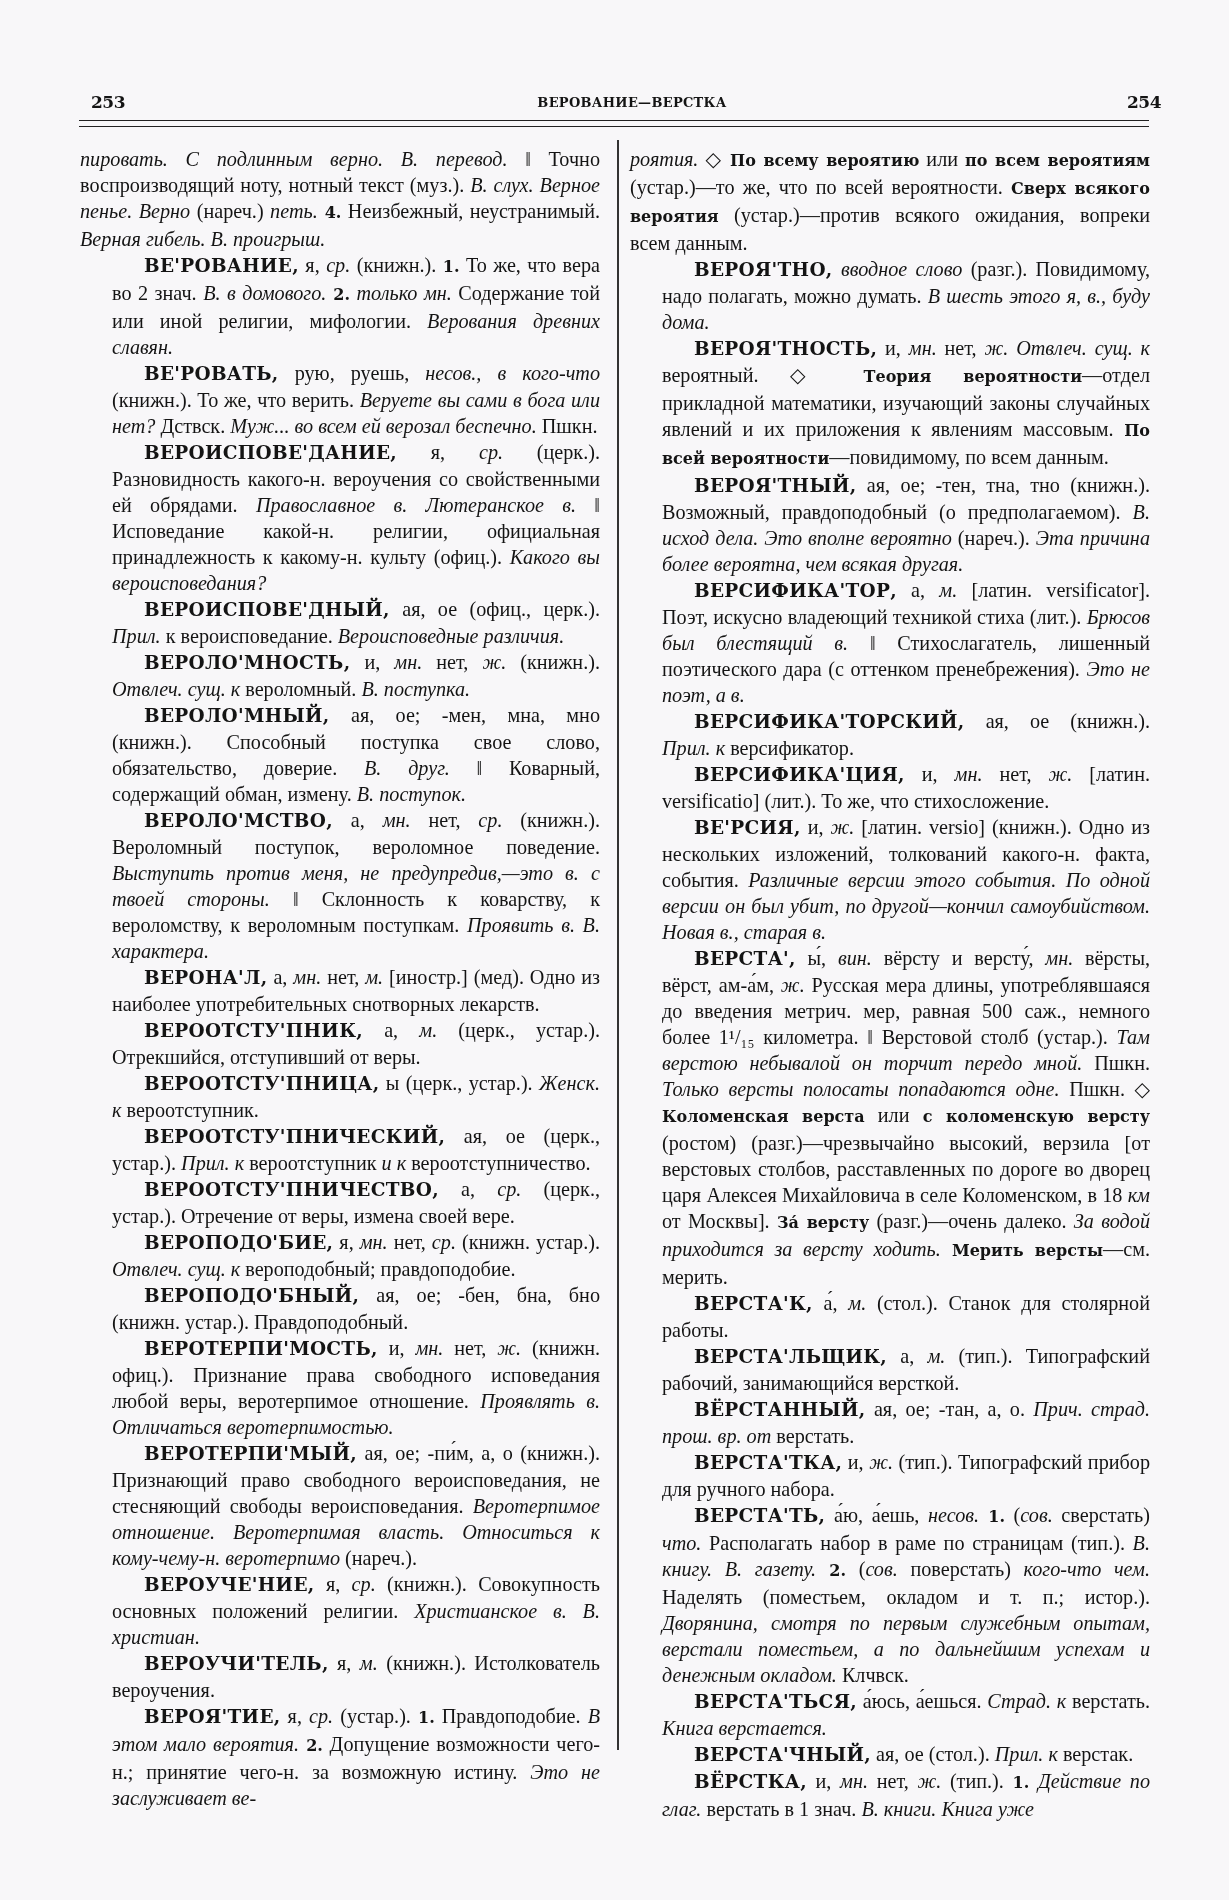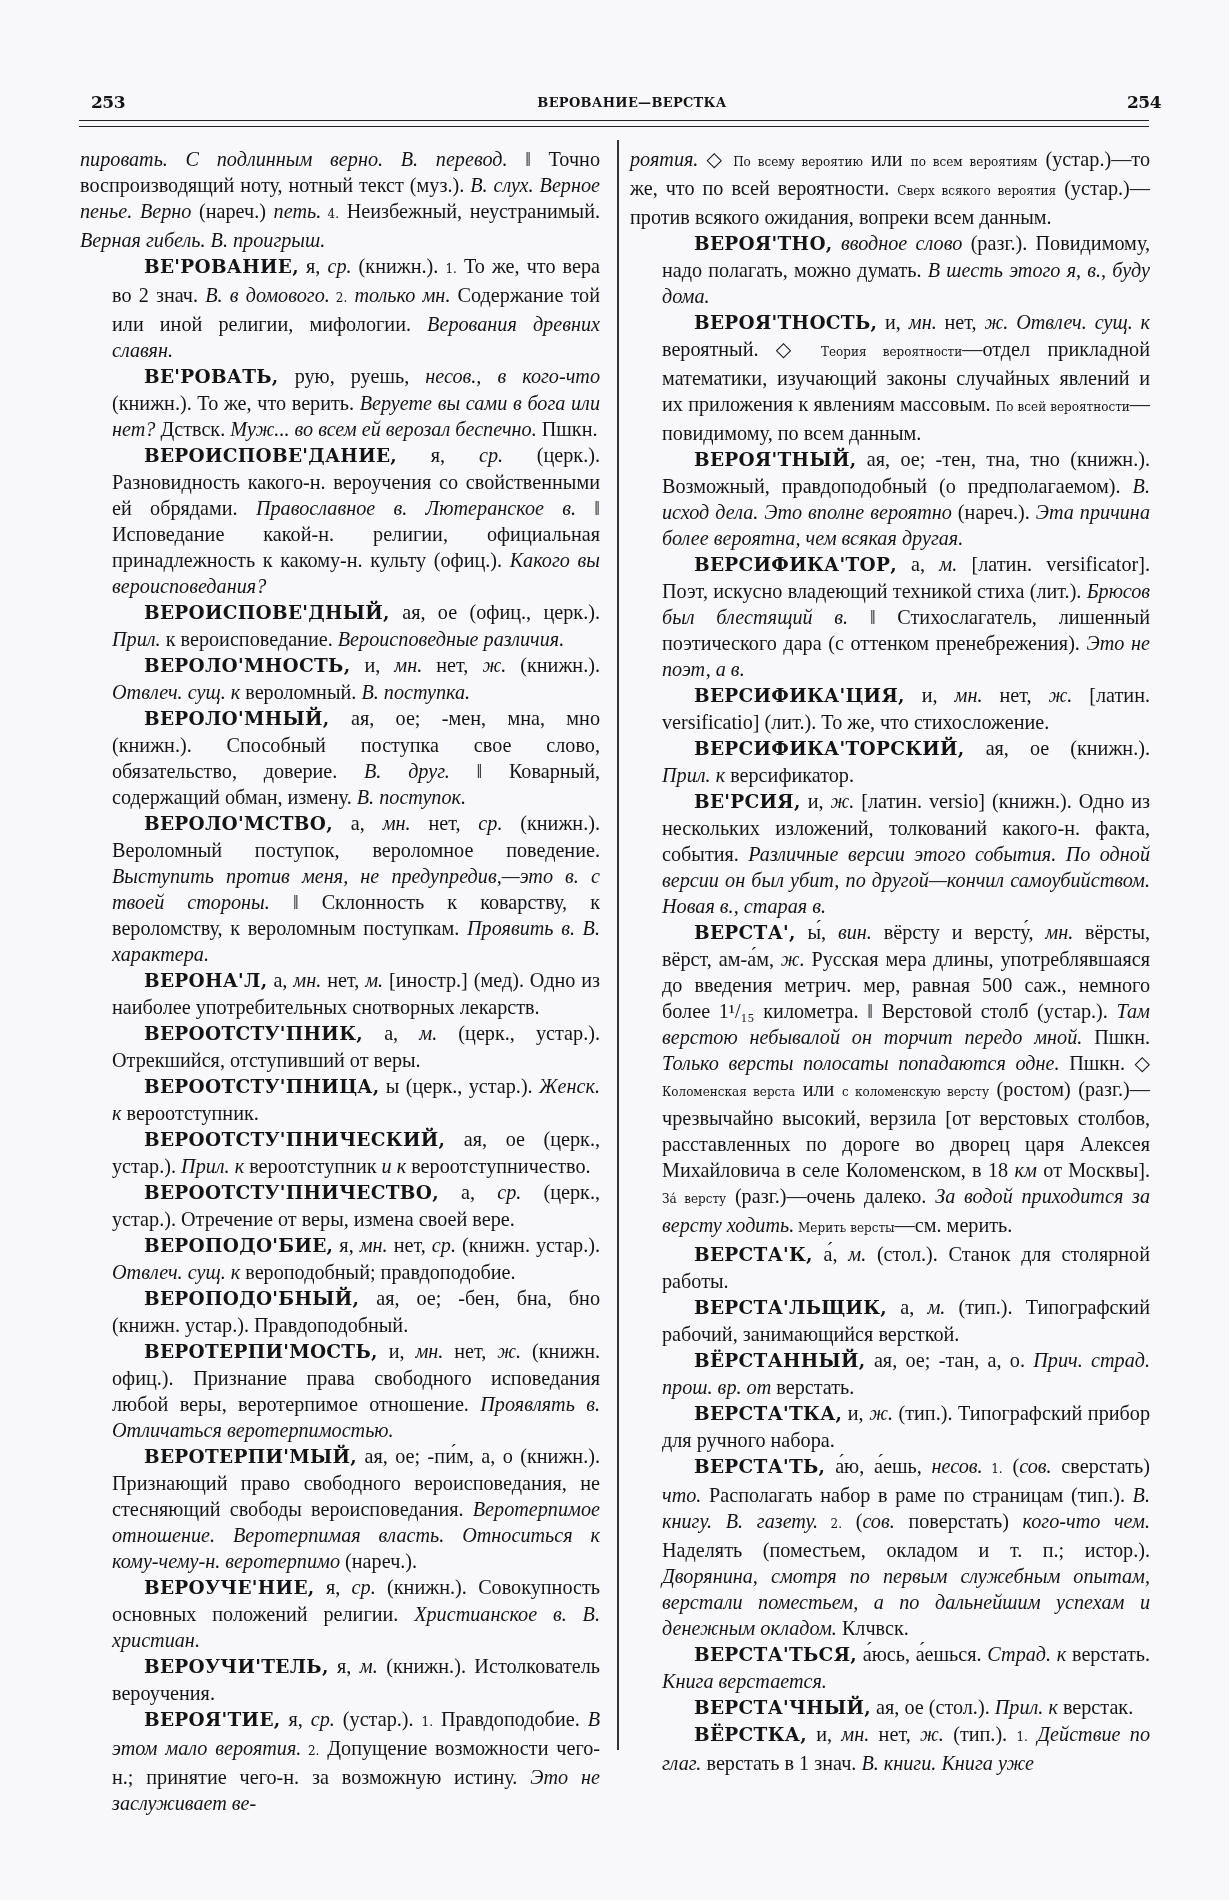--- a/index.html
+++ b/index.html
@@ -27,21 +27,21 @@
     hyphens:manual;
   }
   .col.left { left:80px; }
   .col.right { left:630px; }
   .divider {
     position:absolute; left:617px; top:140px; width:1.5px; height:1610px; background:#333;
   }
   .entry { margin:0; text-indent:0; }
   .entry.head { text-indent:32px;margin-left:32px; }
   .hw { font-weight:bold; font-family:"DejaVu Serif",serif; font-size:18.5px; letter-spacing:0.3px; }
-  .b { font-weight:normal; font-family:"DejaVu Serif",serif; font-size:12px; }
+  .b { font-weight:bold; font-family:"DejaVu Serif",serif; font-size:16px; }
   .i { font-style:italic; }
 </style>
 </head>
 <body>
 
 <div class="header">
   <span class="pnum left">253</span>
   <span class="running-title">ВЕРОВАНИЕ—ВЕРСТКА</span>
   <span class="pnum right">254</span>
 </div>
@@ -69,22 +69,22 @@
     <p class="entry head"><span class="hw">ВЕРОУЧИ'ТЕЛЬ,</span><span class=""> я, </span><span class="i">м.</span><span class=""> (книжн.). Истолкователь вероучения.</span></p>
     <p class="entry head"><span class="hw">ВЕРОЯ'ТИЕ,</span><span class=""> я, </span><span class="i">ср.</span><span class=""> (устар.). </span><span class="b">1.</span><span class=""> Правдоподобие. </span><span class="i">В этом мало вероятия.</span><span class="b"> 2.</span><span class=""> Допущение возможности чего-н.; принятие чего-н. за возможную истину. </span><span class="i">Это не заслуживает ве-</span></p>
   </div>
 <div class="divider"></div>
 <div class="col right" id="col-right">
     <p class="entry"><span class="i">роятия.</span><span class=""> ◇ </span><span class="b">По всему вероятию</span><span class=""> или </span><span class="b">по всем вероятиям</span><span class=""> (устар.)—то же, что по всей вероятности. </span><span class="b">Сверх всякого вероятия</span><span class=""> (устар.)—против всякого ожидания, вопреки всем данным.</span></p>
     <p class="entry head"><span class="hw">ВЕРОЯ'ТНО,</span><span class=""> </span><span class="i">вводное слово</span><span class=""> (разг.). Повидимому, надо полагать, можно думать. </span><span class="i">В шесть этого я, в., буду дома.</span></p>
     <p class="entry head"><span class="hw">ВЕРОЯ'ТНОСТЬ,</span><span class=""> и, </span><span class="i">мн.</span><span class=""> нет, </span><span class="i">ж. Отвлеч. сущ. к</span><span class=""> вероятный. ◇ </span><span class="b">Теория вероятности</span><span class="">—отдел прикладной математики, изучающий законы случайных явлений и их приложения к явлениям массовым. </span><span class="b">По всей вероятности</span><span class="">—повидимому, по всем данным.</span></p>
     <p class="entry head"><span class="hw">ВЕРОЯ'ТНЫЙ,</span><span class=""> ая, ое; -тен, тна, тно (книжн.). Возможный, правдоподобный (о предполагаемом). </span><span class="i">В. исход дела. Это вполне вероятно</span><span class=""> (нареч.). </span><span class="i">Эта причина более вероятна, чем всякая другая.</span></p>
     <p class="entry head"><span class="hw">ВЕРСИФИКА'ТОР,</span><span class=""> а, </span><span class="i">м.</span><span class=""> [латин. versificator]. Поэт, искусно владеющий техникой стиха (лит.). </span><span class="i">Брюсов был блестящий в.</span><span class=""> ‖ Стихослагатель, лишенный поэтического дара (с оттенком пренебрежения). </span><span class="i">Это не поэт, а в.</span></p>
+    <p class="entry head"><span class="hw">ВЕРСИФИКА'ТОРСКИЙ,</span><span class=""> ая, ое (книжн.). </span><span class="i">Прил. к</span><span class=""> версификатор.</span></p>
     <p class="entry head"><span class="hw">ВЕРСИФИКА'ЦИЯ,</span><span class=""> и, </span><span class="i">мн.</span><span class=""> нет, </span><span class="i">ж.</span><span class=""> [латин. versificatio] (лит.). То же, что стихосложение.</span></p>
-    <p class="entry head"><span class="hw">ВЕРСИФИКА'ТОРСКИЙ,</span><span class=""> ая, ое (книжн.). </span><span class="i">Прил. к</span><span class=""> версификатор.</span></p>
     <p class="entry head"><span class="hw">ВЕ'РСИЯ,</span><span class=""> и, </span><span class="i">ж.</span><span class=""> [латин. versio] (книжн.). Одно из нескольких изложений, толкований какого-н. факта, события. </span><span class="i">Различные версии этого события. По одной версии он был убит, по другой—кончил самоубийством. Новая в., старая в.</span></p>
     <p class="entry head"><span class="hw">ВЕРСТА',</span><span class=""> ы́, </span><span class="i">вин.</span><span class=""> вёрсту и версту́, </span><span class="i">мн.</span><span class=""> вёрсты, вёрст, ам-а́м, </span><span class="i">ж.</span><span class=""> Русская мера длины, употреблявшаяся до введения метрич. мер, равная 500 саж., немного более 1¹/₁₅ километра. ‖ Верстовой столб (устар.). </span><span class="i">Там верстою небывалой он торчит передо мной.</span><span class=""> Пшкн. </span><span class="i">Только версты полосаты попадаются одне.</span><span class=""> Пшкн. ◇ </span><span class="b">Коломенская верста</span><span class=""> или </span><span class="b">с коломенскую версту</span><span class=""> (ростом) (разг.)—чрезвычайно высокий, верзила [от верстовых столбов, расставленных по дороге во дворец царя Алексея Михайловича в селе Коломенском, в 18 </span><span class="i">км</span><span class=""> от Москвы]. </span><span class="b">За́ версту</span><span class=""> (разг.)—очень далеко. </span><span class="i">За водой приходится за версту ходить.</span><span class="b"> Мерить версты</span><span class="">—см. мерить.</span></p>
     <p class="entry head"><span class="hw">ВЕРСТА'К,</span><span class=""> а́, </span><span class="i">м.</span><span class=""> (стол.). Станок для столярной работы.</span></p>
     <p class="entry head"><span class="hw">ВЕРСТА'ЛЬЩИК,</span><span class=""> а, </span><span class="i">м.</span><span class=""> (тип.). Типографский рабочий, занимающийся версткой.</span></p>
     <p class="entry head"><span class="hw">ВЁРСТАННЫЙ,</span><span class=""> ая, ое; -тан, а, о. </span><span class="i">Прич. страд. прош. вр. от</span><span class=""> верстать.</span></p>
     <p class="entry head"><span class="hw">ВЕРСТА'ТКА,</span><span class=""> и, </span><span class="i">ж.</span><span class=""> (тип.). Типографский прибор для ручного набора.</span></p>
     <p class="entry head"><span class="hw">ВЕРСТА'ТЬ,</span><span class=""> а́ю, а́ешь, </span><span class="i">несов.</span><span class="b"> 1.</span><span class=""> (</span><span class="i">сов.</span><span class=""> сверстать) </span><span class="i">что.</span><span class=""> Располагать набор в раме по страницам (тип.). </span><span class="i">В. книгу. В. газету.</span><span class="b"> 2.</span><span class=""> (</span><span class="i">сов.</span><span class=""> поверстать) </span><span class="i">кого-что чем.</span><span class=""> Наделять (поместьем, окладом и т. п.; истор.). </span><span class="i">Дворянина, смотря по первым служебным опытам, верстали поместьем, а по дальнейшим успехам и денежным окладом.</span><span class=""> Клчвск.</span></p>
     <p class="entry head"><span class="hw">ВЕРСТА'ТЬСЯ,</span><span class=""> а́юсь, а́ешься. </span><span class="i">Страд. к</span><span class=""> верстать. </span><span class="i">Книга верстается.</span></p>
     <p class="entry head"><span class="hw">ВЕРСТА'ЧНЫЙ,</span><span class=""> ая, ое (стол.). </span><span class="i">Прил. к</span><span class=""> верстак.</span></p>
     <p class="entry head"><span class="hw">ВЁРСТКА,</span><span class=""> и, </span><span class="i">мн.</span><span class=""> нет, </span><span class="i">ж.</span><span class=""> (тип.). </span><span class="b">1.</span><span class="i"> Действие по глаг.</span><span class=""> верстать в 1 знач. </span><span class="i">В. книги. Книга уже</span></p>

